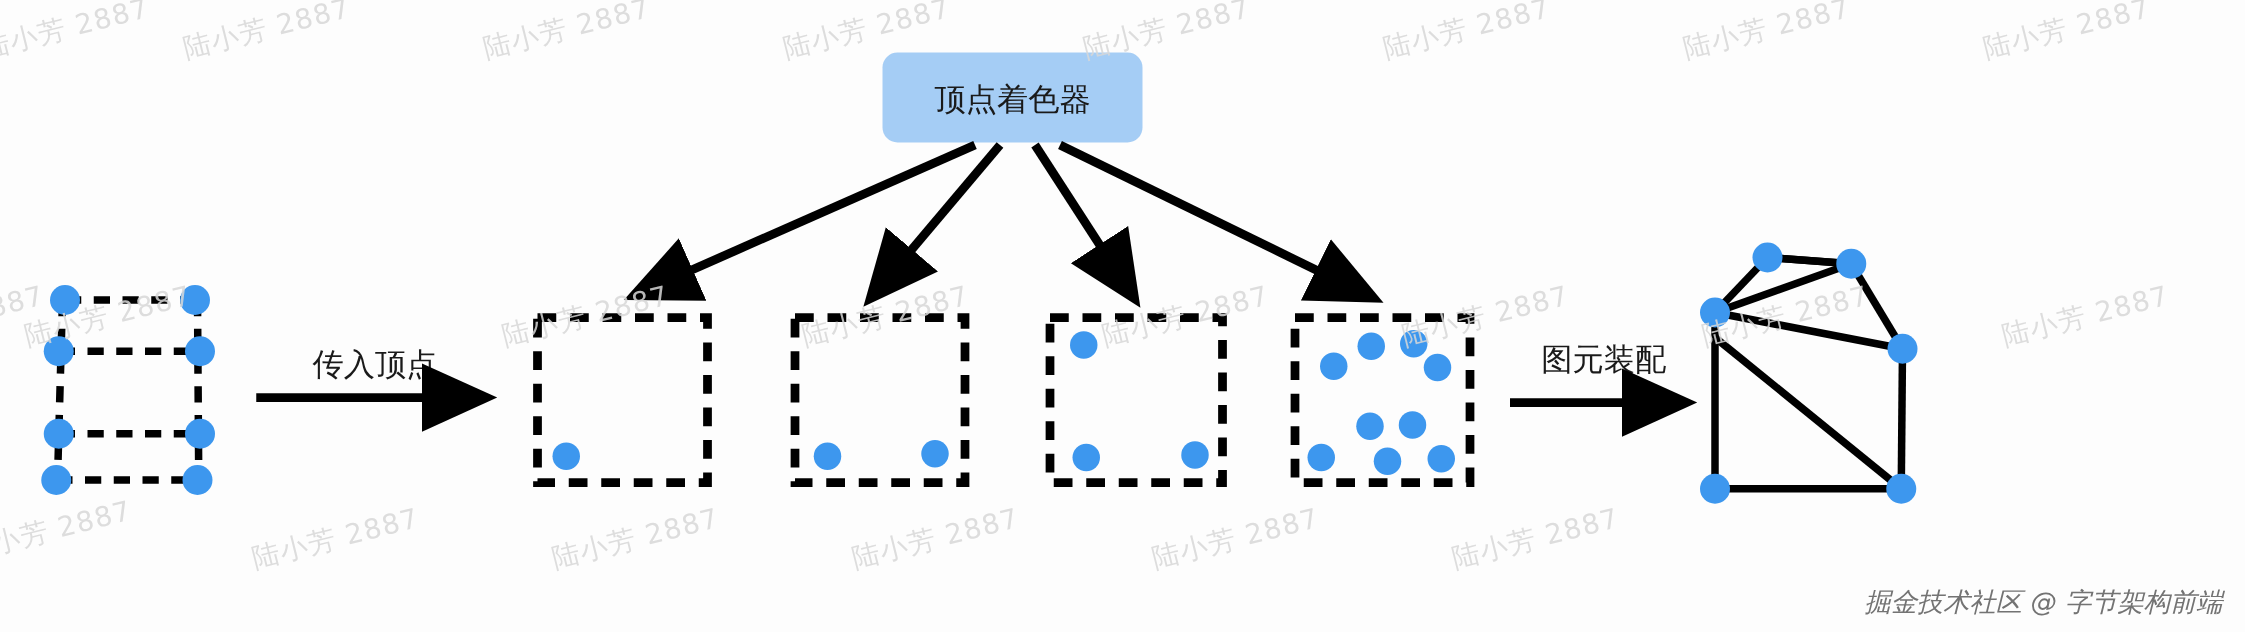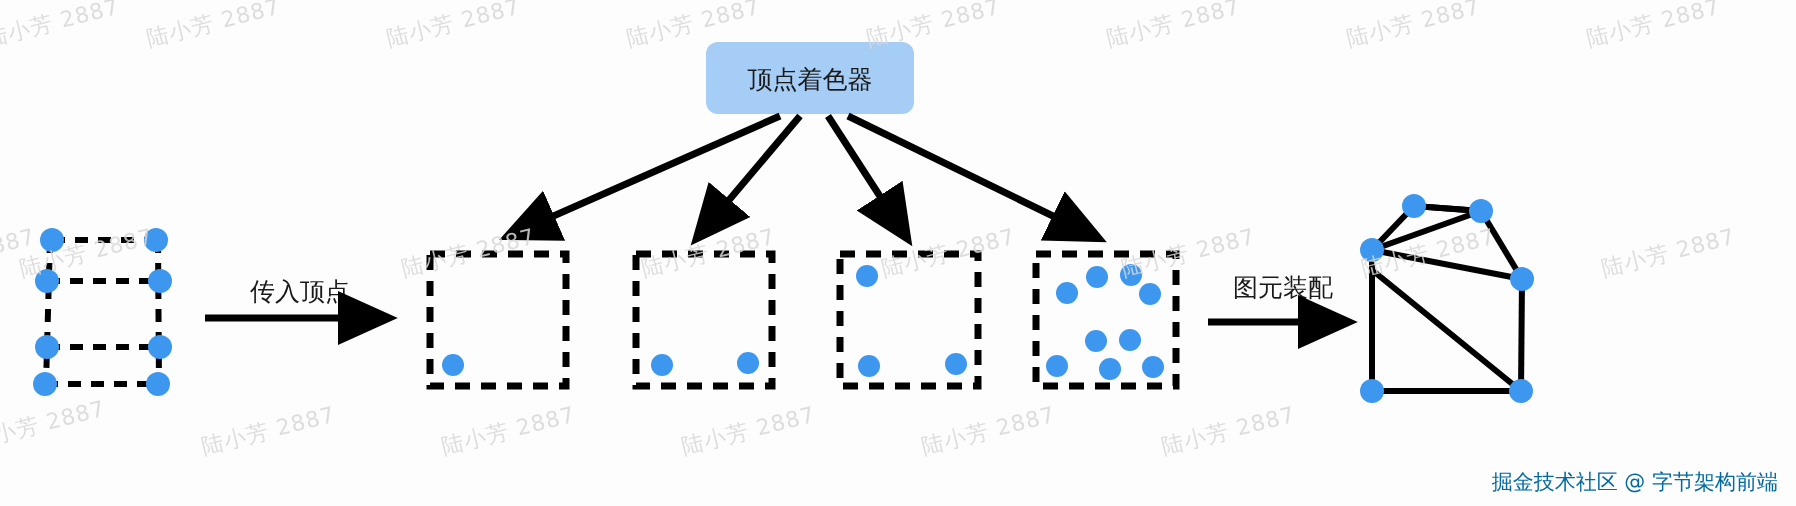--- a/index.html
+++ b/index.html
@@ -36,25 +36,26 @@
     font-family: "DejaVu Sans", sans-serif;
     white-space: nowrap;
     transform: rotate(-14deg);
     opacity: .85;
     letter-spacing: 1px;
   }
   .credit {
     position: absolute;
     right: 18px;
     bottom: 10px;
-    color: #0369a1;
+    color: #737373;
     font-size: 21px;
     font-family: "DejaVu Sans", sans-serif;
     white-space: nowrap;
     z-index: 6;
+    font-style: italic;
   }
   .node-label {
     font-family: "DejaVu Sans", sans-serif;
     font-size: 25px;
     fill: #1a1a1a;
   }
   .arrow-label {
     font-family: "DejaVu Sans", sans-serif;
     font-size: 25px;
     fill: #1a1a1a;

